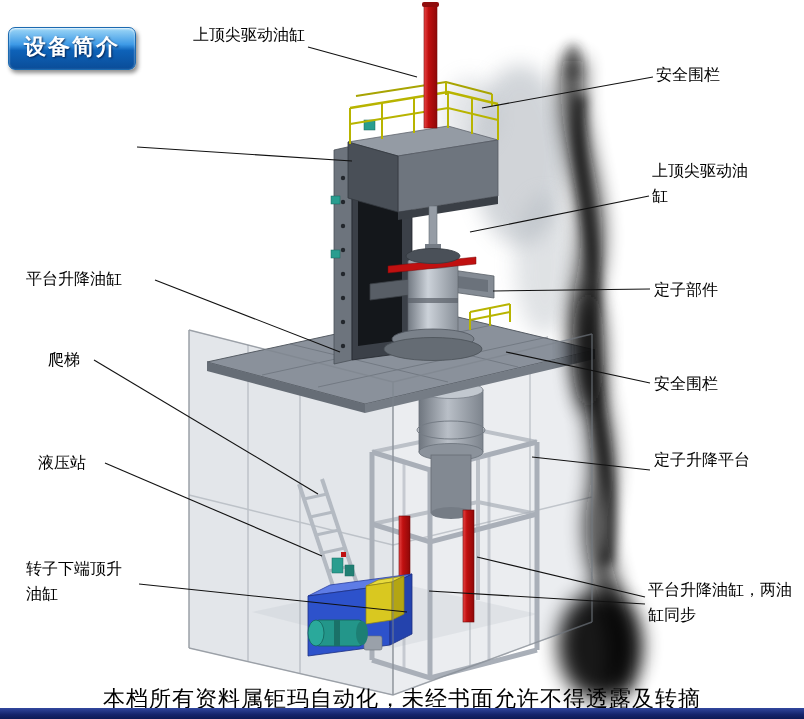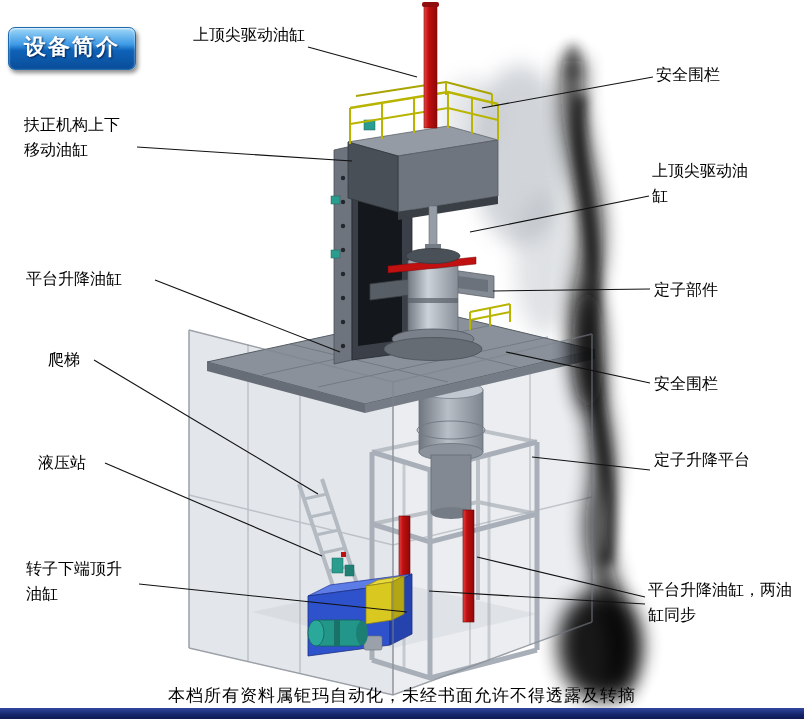--- a/index.html
+++ b/index.html
@@ -7,21 +7,21 @@
        font-family:"Liberation Serif",serif;}
   .stage{position:absolute;inset:0;width:804px;height:719px}
   svg.diagram{position:absolute;left:0;top:0}
   .label{position:absolute;font-size:16px;line-height:25px;color:#000;z-index:5}
   .badge{position:absolute;left:8px;top:27px;z-index:6;padding:4px 15px 7px;
          font-family:"Liberation Sans",sans-serif;font-weight:bold;font-size:22px;color:#fff;
          background:linear-gradient(180deg,#9ed7f7 0%,#3e9ae6 40%,#0e62b8 55%,#0a4d99 100%);
          border:1px solid #1c6ab0;border-radius:7px;letter-spacing:2px;
          box-shadow:2px 3px 4px rgba(0,0,0,.45), inset 0 1px 2px rgba(255,255,255,.8);
          text-shadow:1px 1px 2px rgba(0,20,60,.8)}
-  .footer{position:absolute;left:0;top:684px;width:100%;text-align:center;font-size:17px;
+  .footer{position:absolute;left:0;top:684px;width:100%;text-align:center;font-size:22px;
           color:#000;z-index:5;letter-spacing:1px}
   .bottombar{position:absolute;left:0;bottom:0;width:100%;height:11px;z-index:6;
           background:linear-gradient(180deg,#31479e,#15246b 60%,#0d1a55)}
 </style>
 </head>
 <body>
 
 <div class="stage">
 
   <svg class="diagram" width="804" height="719" viewBox="0 0 804 719" xmlns="http://www.w3.org/2000/svg">
@@ -243,21 +243,20 @@
       <line x1="139" y1="584" x2="407" y2="612"></line>
       <line x1="645" y1="597" x2="477" y2="557"></line>
       <line x1="645" y1="604" x2="429" y2="591"></line>
     </g>
   </svg>
 
   <div class="badge">设备简介</div>
 
   <div class="label" style="left:193px;top:22px;width:135px">上顶尖驱动油缸</div>
   <div class="label" style="left:656px;top:62px">安全围栏</div>
-  <div class="label" style="left:24px;top:112px;width:110px">扶正机构上下移动油缸</div>
   <div class="label" style="left:652px;top:158px;width:110px">上顶尖驱动油缸</div>
   <div class="label" style="left:26px;top:266px">平台升降油缸</div>
   <div class="label" style="left:654px;top:277px">定子部件</div>
   <div class="label" style="left:48px;top:347px">爬梯</div>
   <div class="label" style="left:654px;top:371px">安全围栏</div>
   <div class="label" style="left:38px;top:450px">液压站</div>
   <div class="label" style="left:26px;top:556px;width:110px">转子下端顶升油缸</div>
   <div class="label" style="left:654px;top:447px;width:110px">定子升降平台</div>
   <div class="label" style="left:648px;top:577px;width:152px">平台升降油缸，两油缸同步</div>
 

